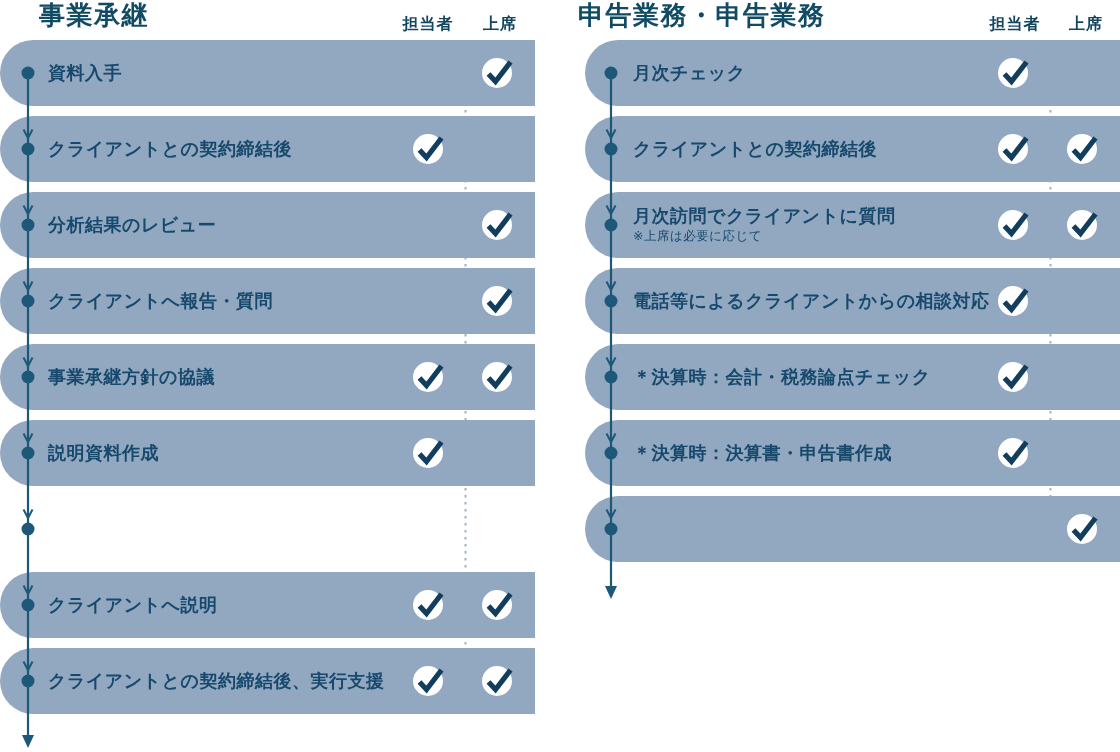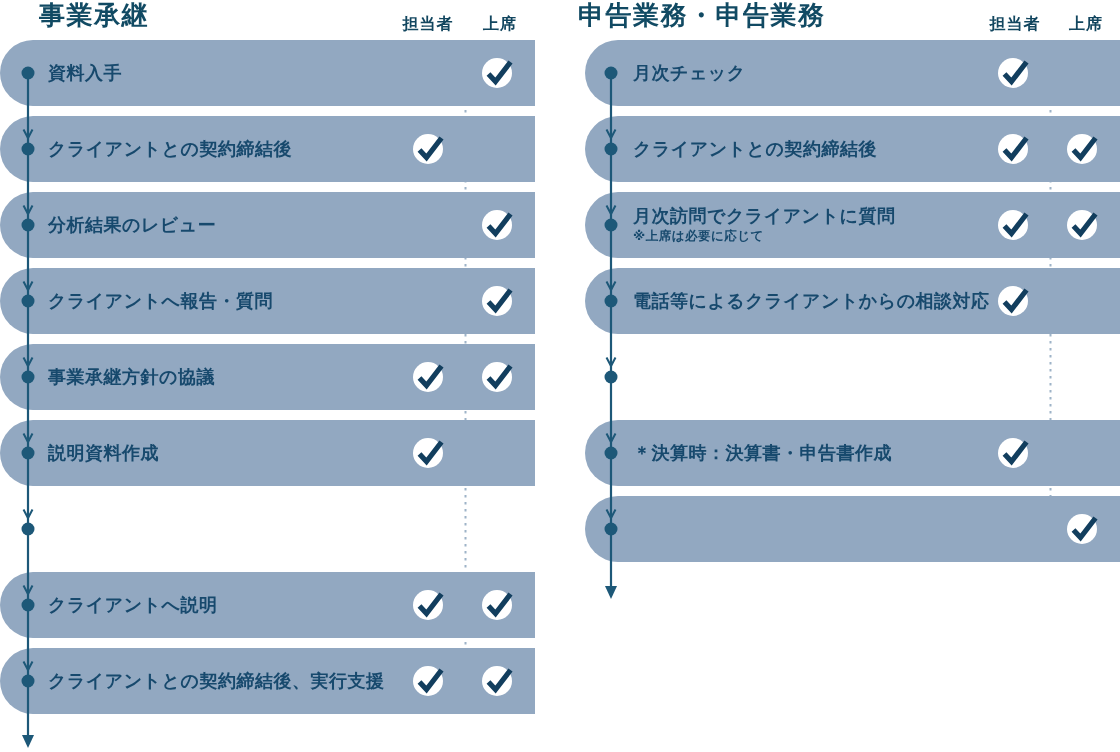--- a/index.html
+++ b/index.html
@@ -45,21 +45,21 @@
     display:flex;flex-direction:column;justify-content:center;
     align-items:flex-start;gap:2px;
   }
   .step-label{
     font-family:"DejaVu Serif","Liberation Serif",serif;
     font-weight:600;font-size:18px;line-height:1.15;
     letter-spacing:0.5px;color:var(--row_text);white-space:nowrap;
   }
   .step-note{
     font-family:"DejaVu Sans","Liberation Sans",sans-serif;
-    font-weight:700;font-size:12.5px;line-height:1.15;
+    font-weight:400;font-size:12.5px;line-height:1.15;
     letter-spacing:0.5px;color:var(--row_text);white-space:nowrap;
   }
   .step-note:empty{display:none;}
 
   .check-slot{position:absolute;top:18px;width:30px;height:30px;}
   .check-slot.tantousha{left:413px;}
   .check-slot.joseki{left:482px;}
   .chk-svg{overflow:visible;display:block;}
 
   .overlay{position:absolute;left:0;top:0;pointer-events:none;}
@@ -237,20 +237,31 @@
       </span>
     <span class="check-slot joseki">
         <svg class="chk-svg" width="30" height="30" viewBox="0 0 30 30">
           <use href="#chk-def"></use>
         </svg>
       </span>
   </div>
   <div class="step-row right" style="top:268px">
     <div class="label-wrap">
         <span class="step-label">電話等によるクライアントからの相談対応</span>
+      </div>
+    <span class="check-slot tantousha">
+        <svg class="chk-svg" width="30" height="30" viewBox="0 0 30 30">
+          <use href="#chk-def"></use>
+        </svg>
+      </span>
+
+  </div>
+  <div class="step-row right" style="top:344px">
+    <div class="label-wrap">
+        <span class="step-label">＊決算時：会計・税務論点チェック</span>
       </div>
     <span class="check-slot tantousha">
         <svg class="chk-svg" width="30" height="30" viewBox="0 0 30 30">
           <use href="#chk-def"></use>
         </svg>
       </span>
 
   </div>
   <div class="step-row right" style="top:420px">
     <div class="label-wrap">

